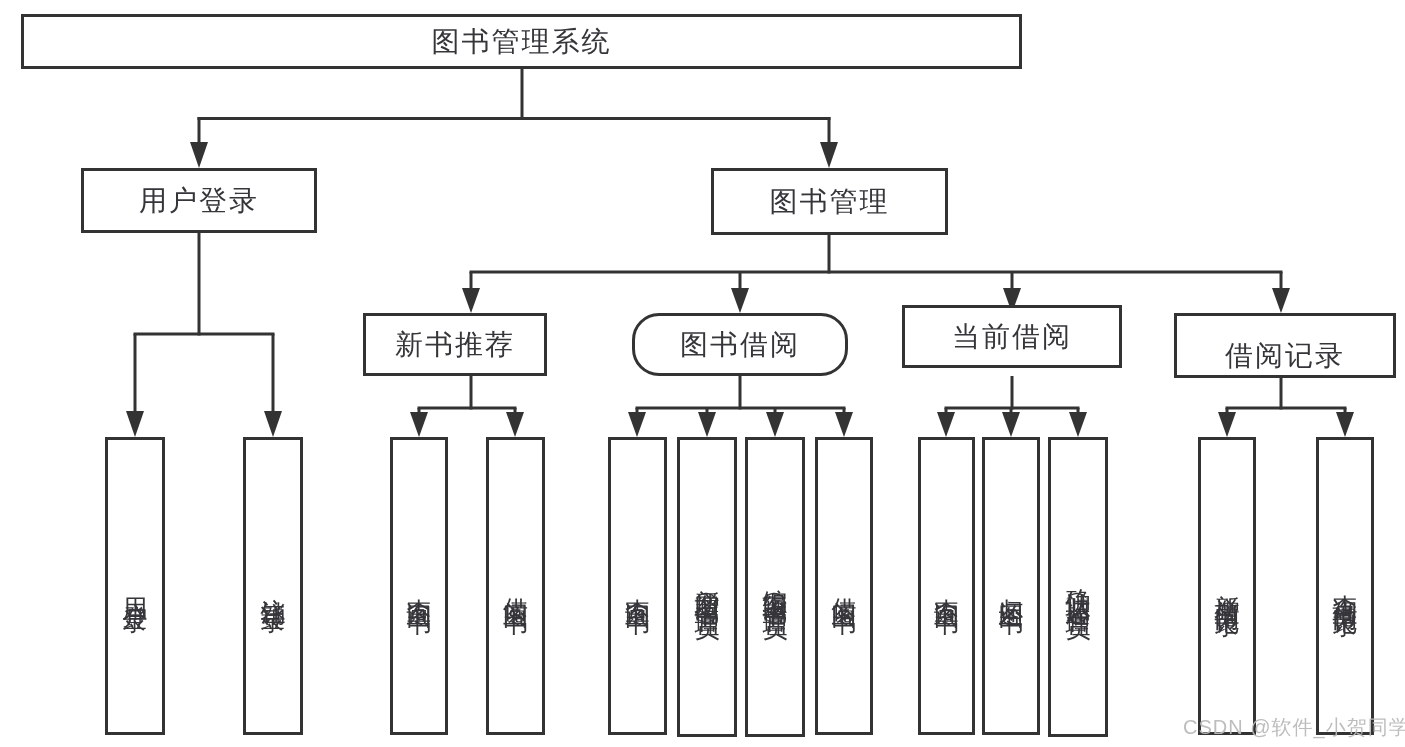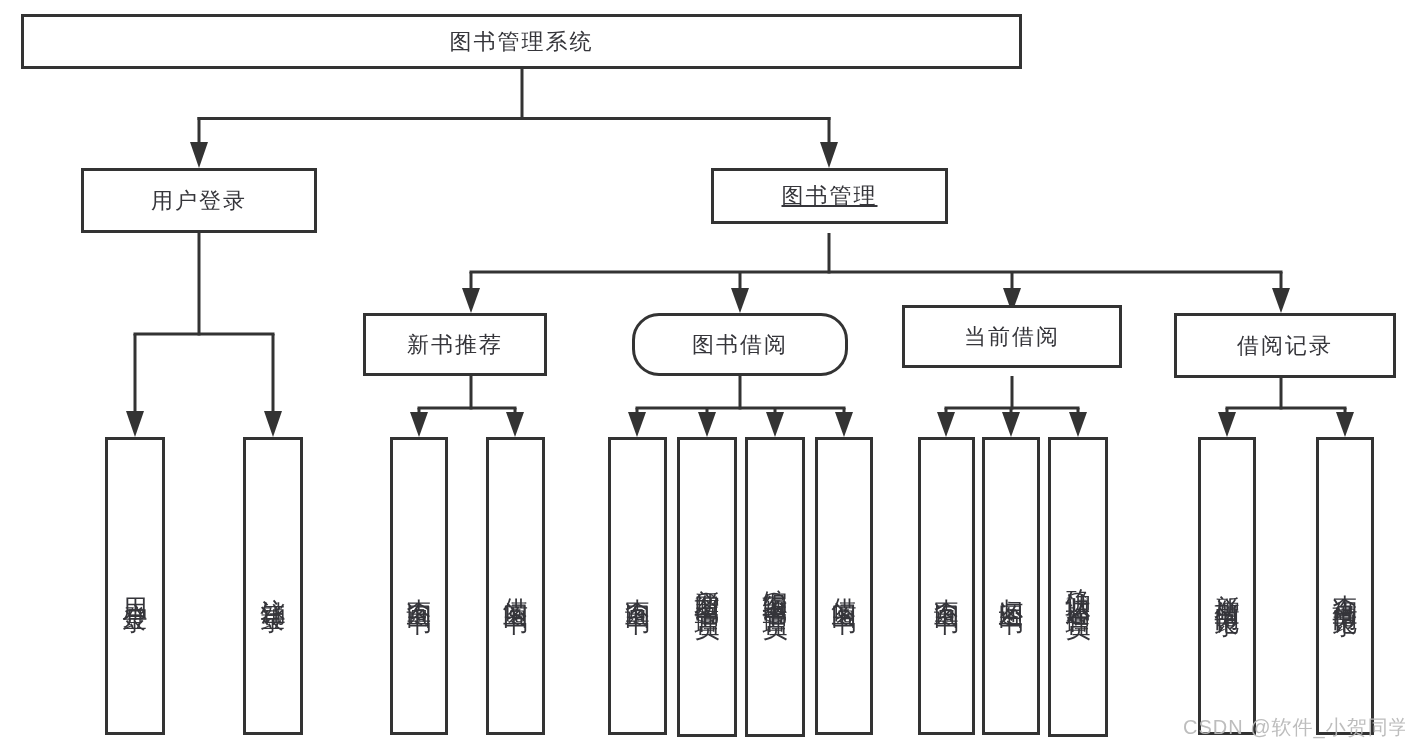--- a/index.html
+++ b/index.html
@@ -9,21 +9,21 @@
   .node{
     position:absolute;
     box-sizing:border-box;
     background:#ffffff;
     border:3px solid #333333;
     display:flex;
     align-items:center;
     justify-content:center;
     color:#35353a;
   }
-  .hnode{font-size:22px;letter-spacing:2px;white-space:nowrap;}
+  .hnode{font-size:28px;letter-spacing:2px;white-space:nowrap;}
   .vnode{font-size:25px;}
   .vnode .vtext{
     writing-mode:vertical-rl;
     text-orientation:mixed;
     letter-spacing:4px;
     line-height:1;
     display:block;
   }
   .watermark{
     position:absolute;
@@ -108,34 +108,34 @@
     </g>
   </svg>
 
   <div class="node hnode" style="left:21px;top:14px;width:1001px;height:55px;">
     <span>图书管理系统</span>
   </div>
 
   <div class="node hnode" style="left:81px;top:168px;width:236px;height:65px;">
     <span>用户登录</span>
   </div>
-  <div class="node hnode" style="left:711px;top:168px;width:237px;height:56px;text-decoration:underline;">
+  <div class="node hnode" style="left:711px;top:168px;width:237px;height:67px;">
     <span>图书管理</span>
   </div>
 
   <div class="node hnode" style="left:363px;top:313px;width:184px;height:63px;">
     <span>新书推荐</span>
   </div>
   <div class="node hnode" style="left:632px;top:313px;width:216px;height:63px;border-radius:27px;">
     <span>图书借阅</span>
   </div>
   <div class="node hnode" style="left:902px;top:305px;width:220px;height:63px;">
     <span>当前借阅</span>
   </div>
-  <div class="node hnode" style="left:1174px;top:313px;width:222px;height:65px;">
+  <div class="node hnode" style="left:1174px;top:313px;width:222px;height:65px;align-items:flex-end;">
     <span>借阅记录</span>
   </div>
 
   <div class="node vnode" style="left:105px;top:437px;width:60px;height:298px;">
     <span class="vtext">用户登录</span>
   </div>
   <div class="node vnode" style="left:243px;top:437px;width:60px;height:298px;">
     <span class="vtext">注销登录</span>
   </div>
 

